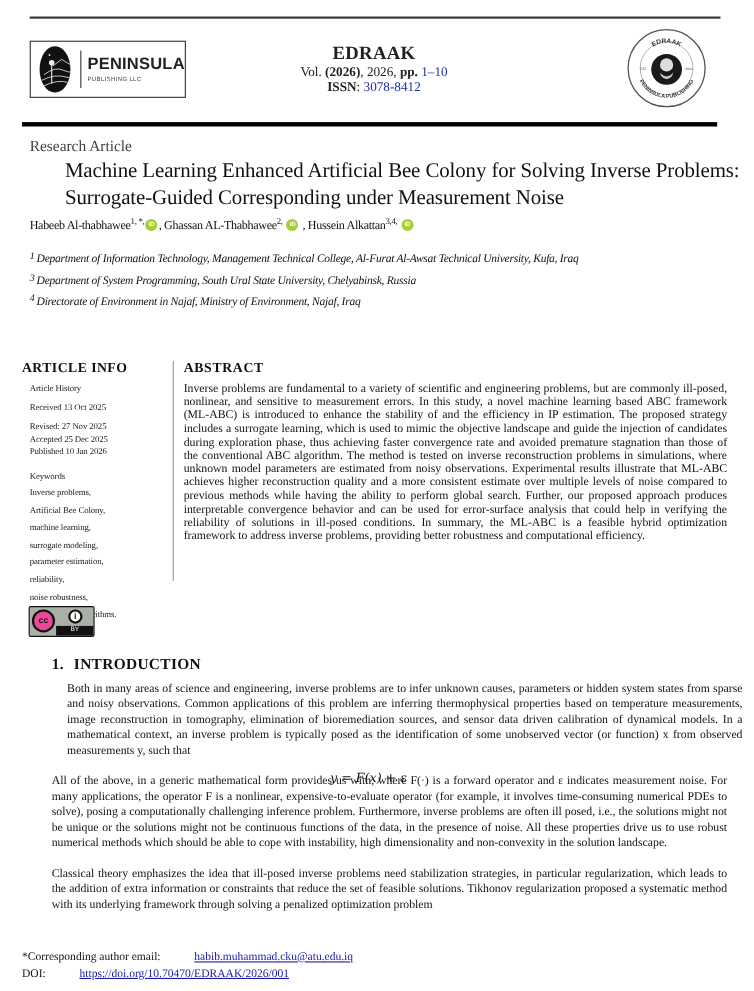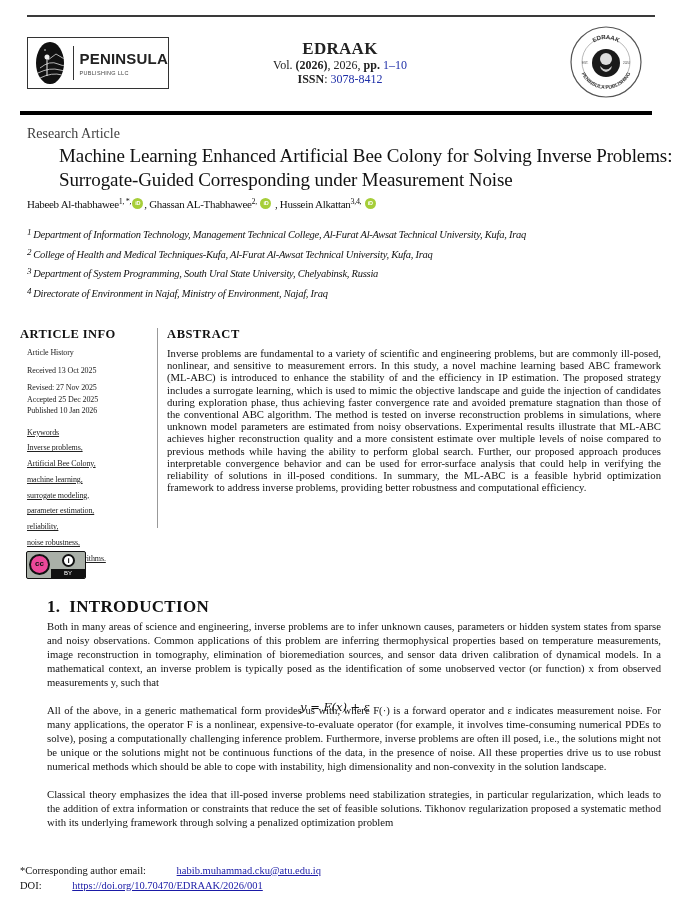--- a/index.html
+++ b/index.html
@@ -31,35 +31,35 @@
     .orcid { display: inline-block; width: 11px; height: 11px; border-radius: 50%; background: #a6ce39; color: #fff; font-family: "Liberation Sans", sans-serif; font-size: 5.5px; font-weight: 700; text-align: center; line-height: 11px; vertical-align: 3px; margin: 0 1px; }
 
     .affils { position: absolute; left: 27px; top: 227px; font-size: 10.5px; font-style: italic; color: #111; letter-spacing: -0.25px; }
     .affils .aff { height: 19.5px; white-space: nowrap; }
     .affils sup { font-size: 9px; vertical-align: 3px; margin-right: 2px; }
 
     .info-head { position: absolute; left: 20px; top: 327px; font-size: 12.5px; font-weight: 700; letter-spacing: 0.4px; }
     .info { position: absolute; left: 27px; top: 347px; font-size: 8px; color: #222; letter-spacing: -0.1px; }
     .info .row { line-height: 11.5px; }
     .info .gap { height: 6px; }
-    .info .kw { line-height: 15.8px; text-decoration: underline; }
+    .info .kw { line-height: 15.8px; }
     .divider { position: absolute; left: 157px; top: 328px; width: 1px; height: 200px; background: #999; }
 
     .cc { position: absolute; left: 26px; top: 551px; width: 60px; height: 28px; background: #aab0a8; border: 1.5px solid #111; border-radius: 2px; overflow: hidden; }
     .cc .ccircle { position: absolute; left: 2px; top: 2px; width: 21px; height: 21px; border: 2.5px solid #111; border-radius: 50%; background: #ec4899; font-family: "Liberation Sans", sans-serif; font-weight: 700; font-size: 8px; text-align: center; line-height: 16px; }
     .cc .by { position: absolute; left: 24px; top: 17px; width: 34px; height: 9px; background: #111; color: #fff; font-family: "Liberation Sans", sans-serif; font-size: 6px; text-align: center; line-height: 9px; }
     .cc .person { position: absolute; left: 35px; top: 2px; width: 13px; height: 13px; border: 2px solid #111; border-radius: 50%; background: #fff; font-family: "Liberation Sans", sans-serif; font-size: 8px; font-weight: 700; text-align: center; line-height: 9px; }
 
     .abs-head { position: absolute; left: 167px; top: 327px; font-size: 12.5px; font-weight: 700; letter-spacing: 0.6px; }
     .abstract { position: absolute; left: 167px; top: 347px; width: 494px; font-size: 10.7px; line-height: 12.2px; text-align: justify; color: #111; }
 
-    .intro-head { position: absolute; left: 47px; top: 597px; font-size: 17px; font-weight: 700; letter-spacing: 0.3px; }
+    .intro-head { position: absolute; left: 47px; top: 597px; font-size: 14px; font-weight: 700; letter-spacing: 0.3px; }
     .intro-head .num { margin-right: 9px; }
     .body-p { position: absolute; left: 47px; width: 614px; font-size: 10.7px; line-height: 13.9px; text-align: justify; color: #111; }
-    .p1 { top: 620px; }
+    .p1 { top: 620px; margin-left: 14px; }
     .eq { position: absolute; left: 300px; top: 688px; font-size: 11.5px; font-style: italic; font-family: "DejaVu Serif", serif; margin-top: 12px; }
     .p2 { top: 704px; }
     .p3 { top: 788px; }
 
     .foot { position: absolute; left: 20px; top: 864px; font-size: 10.5px; color: #111; line-height: 14.5px; }
   </style>
 </head>
 <body>
 
 <div class="rule-top"></div>
@@ -121,21 +121,20 @@
 </div>
 
 <div class="authors">
   <span>Habeeb Al-thabhawee</span><sup>1, *,</sup><span class="orcid">iD</span>, 
   <span>Ghassan AL-Thabhawee</span><sup>2,</sup> <span class="orcid">iD</span> , 
   <span>Hussein Alkattan</span><sup>3,4,</sup> <span class="orcid">iD</span>
 </div>
 
 <div class="affils">
   <div class="aff"><sup>1</sup><span>Department of Information Technology, Management Technical College, Al-Furat Al-Awsat Technical University, Kufa, Iraq</span></div>
-  <div class="aff"><sup>2</sup><span>College of Health and Medical Techniques-Kufa, Al-Furat Al-Awsat Technical University, Kufa, Iraq</span></div>
   <div class="aff"><sup>3</sup><span>Department of System Programming, South Ural State University, Chelyabinsk, Russia</span></div>
   <div class="aff"><sup>4</sup><span>Directorate of Environment in Najaf, Ministry of Environment, Najaf, Iraq</span></div>
 </div>
 
 <div class="info-head">ARTICLE INFO</div>
 <div class="info">
   <div class="row">Article History</div>
   <div class="gap"></div>
   <div class="row">Received 13 Oct 2025</div>
   <div class="gap"></div>

